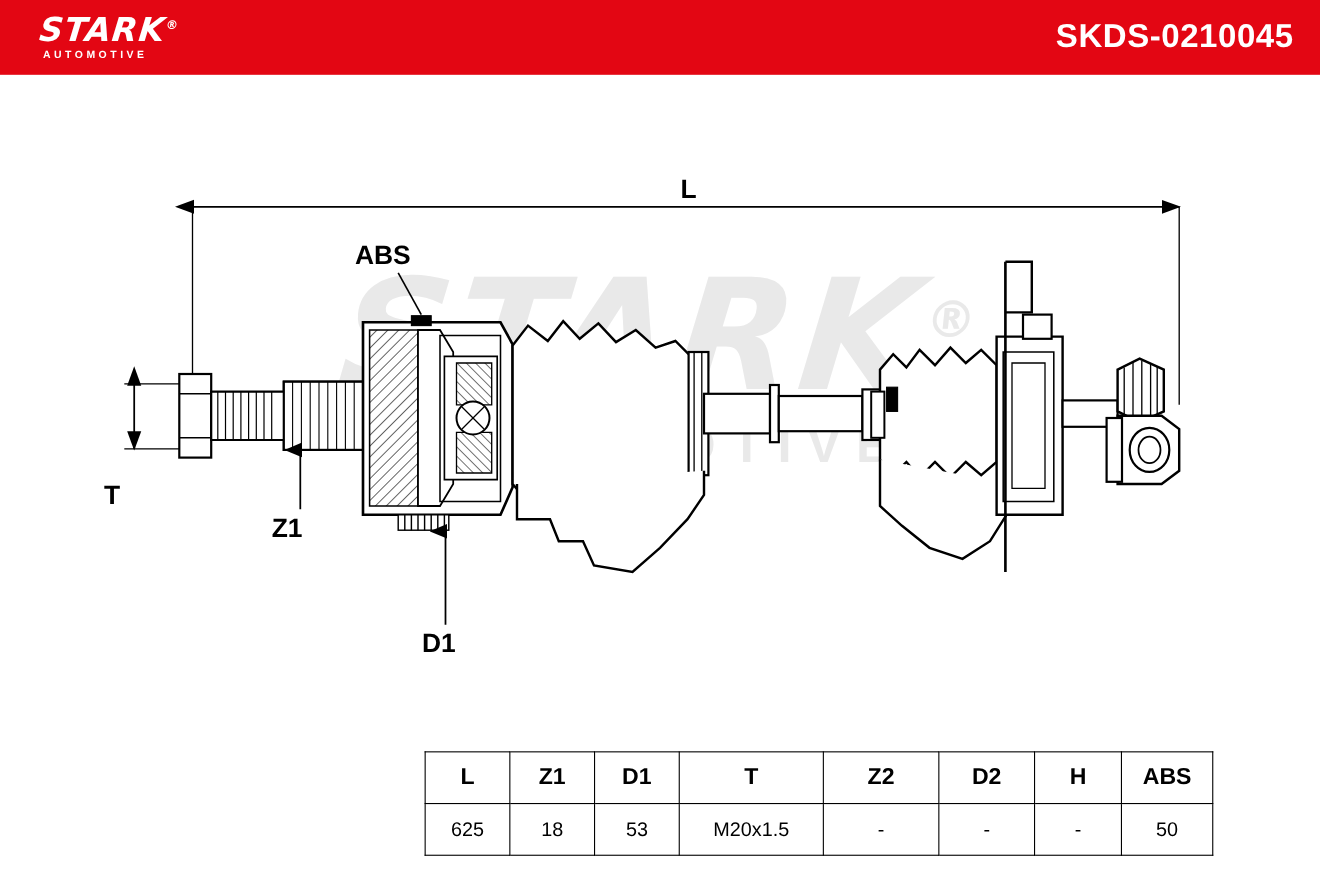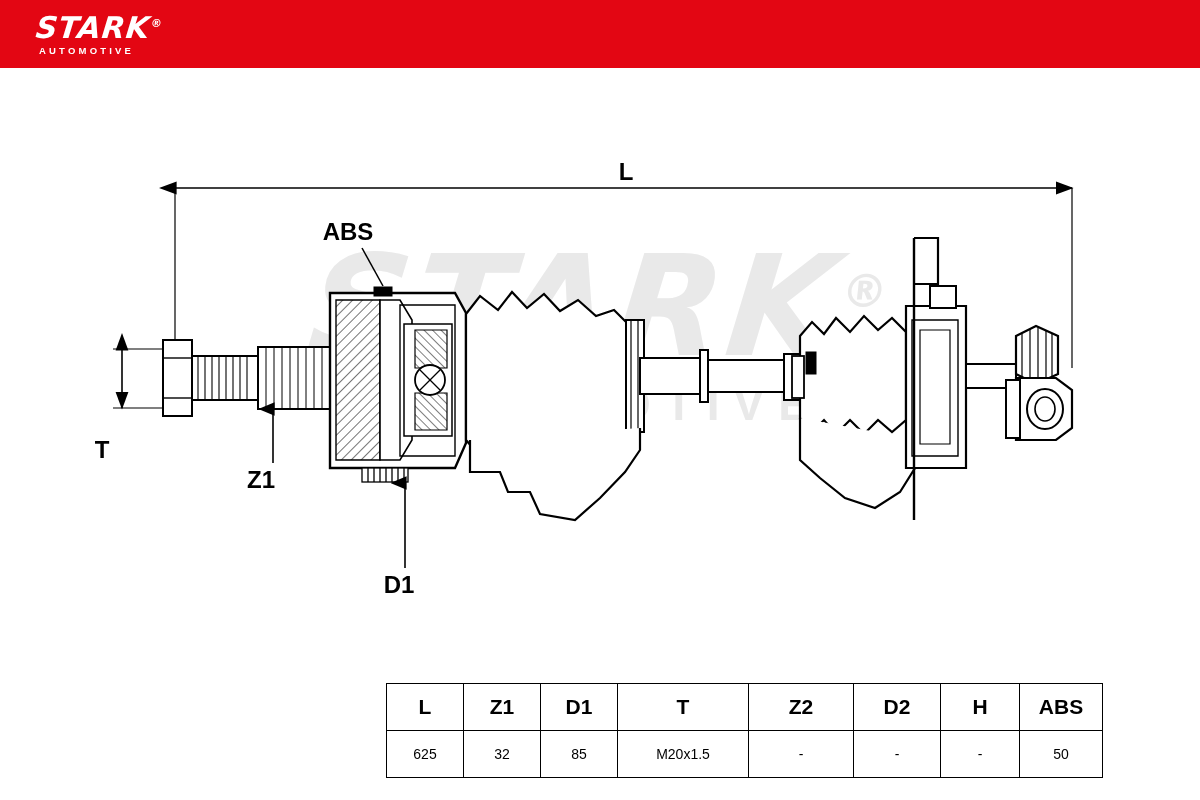--- a/index.html
+++ b/index.html
@@ -112,21 +112,21 @@
   .spec-table {
     position: absolute;
     left: 386px;
     top: 683px;
     border-collapse: collapse;
     font-family: "Liberation Sans", sans-serif;
   }
   .spec-table td, .spec-table th {
     border: 1.5px solid #000000;
     text-align: center;
-    font-size: 14px;
+    font-size: 18px;
     padding: 0;
     height: 46px;
     font-weight: normal;
   }
   .spec-table th {
     font-weight: bold;
     font-size: 21px;
   }
   .col-L   { width: 76px; }
   .col-Z1  { width: 76px; }
@@ -138,20 +138,21 @@
   .col-ABS { width: 82px; }
 </style>
 </head>
 <body>
 
 <div class="header">
   <div class="logo-block">
     <div class="logo-main"><span>STARK</span><span class="logo-reg">®</span></div>
     <div class="logo-sub">AUTOMOTIVE</div>
   </div>
+  <div class="part-number">SKDS-0210045</div>
 </div>
 
 <div class="watermark">
   <div class="wm-main"><span>STARK</span><span class="wm-reg">®</span></div>
   <div class="wm-sub">AUTOMOTIVE</div>
 </div>
 
 <div class="drawing">
 <svg width="1200" height="600" viewBox="0 0 1200 600" xmlns="http://www.w3.org/2000/svg">
 
@@ -305,22 +306,22 @@
       <th class="col-T">T</th>
       <th class="col-Z2">Z2</th>
       <th class="col-D2">D2</th>
       <th class="col-H">H</th>
       <th class="col-ABS">ABS</th>
     </tr>
   </thead>
   <tbody>
     <tr>
       <td>625</td>
-      <td>32</td>
-      <td>85</td>
+      <td>18</td>
+      <td>53</td>
       <td>M20x1.5</td>
       <td>-</td>
       <td>-</td>
       <td>-</td>
       <td>50</td>
     </tr>
   </tbody>
 </table>
 
 </body></html>

